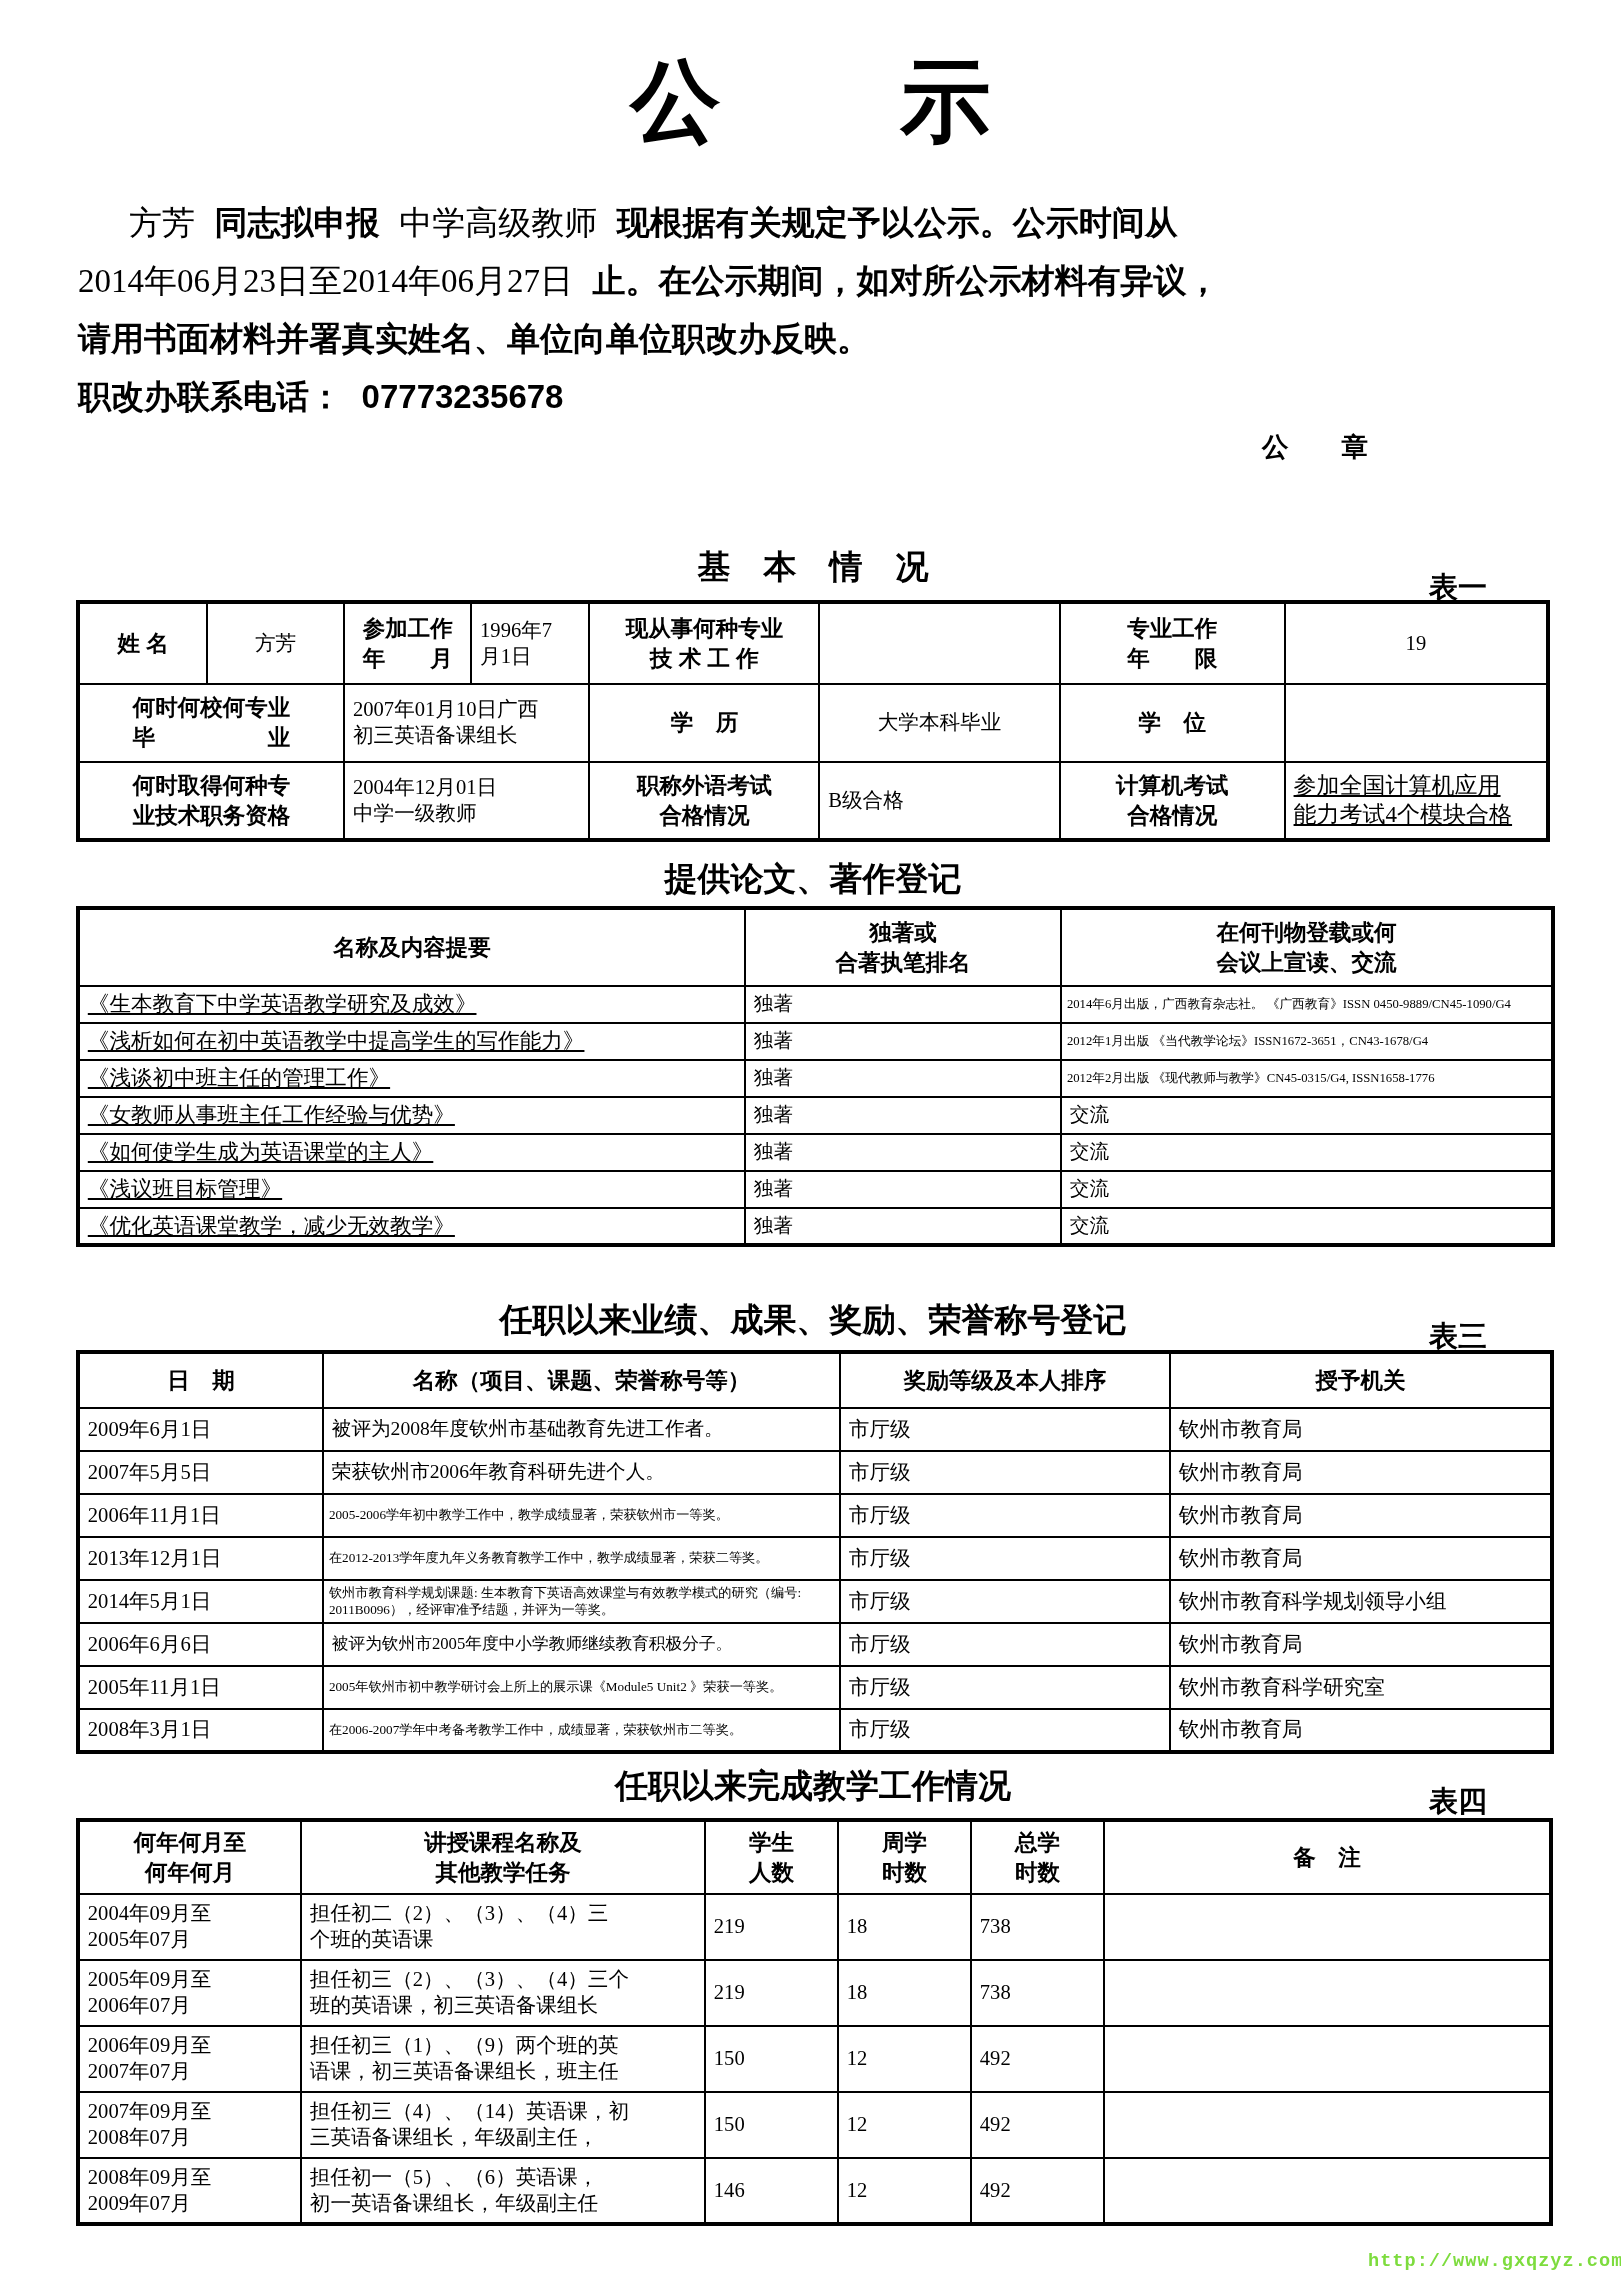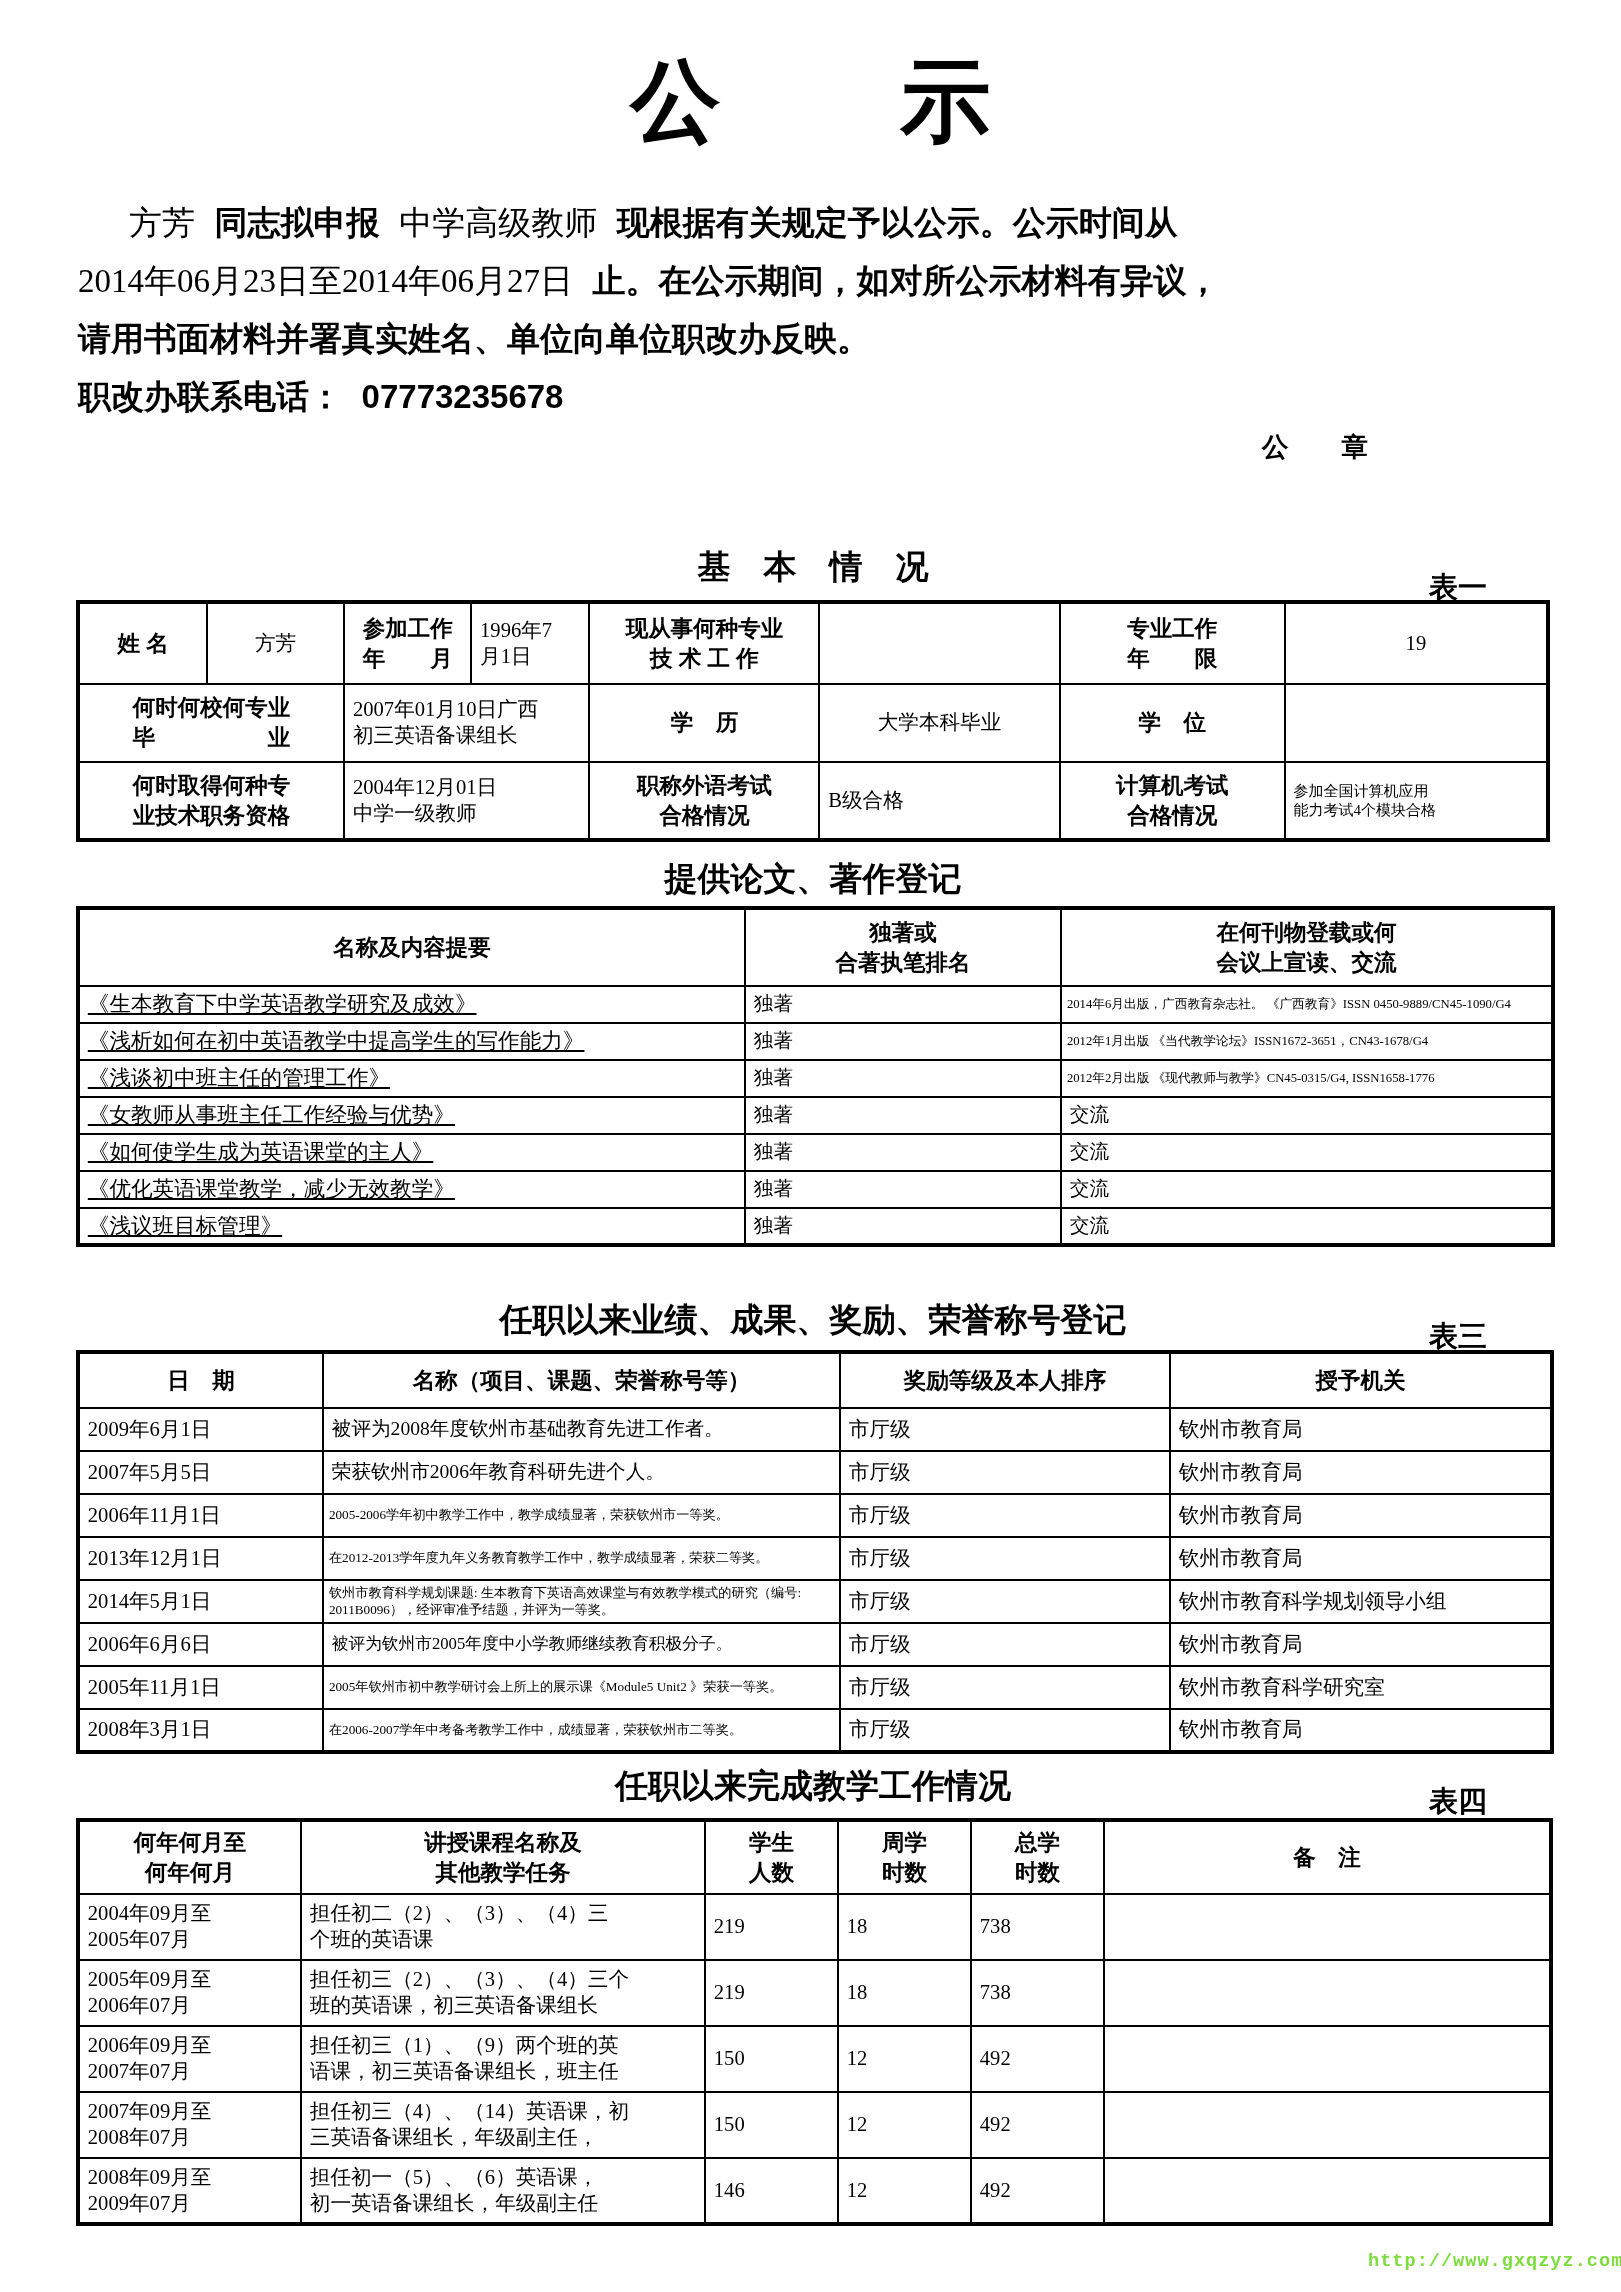--- a/index.html
+++ b/index.html
@@ -58,21 +58,21 @@
     font-size: 22.5px; text-align: center; line-height: 1.32;
   }
   td { font-size: 20.6px; text-align: left; line-height: 1.25; }
   .prewrap { white-space: pre-line; }
   .center { text-align: center; }
 
   #basic-table  { top: 600px; }
   #basic-table .r1 { height: 82px; }
   #basic-table .r2 { height: 78px; }
   #basic-table .r3 { height: 78px; }
-  .computer-cert { font-size: 15px; }
+  .computer-cert { font-size: 23px; text-decoration: underline; }
 
   #papers-table { top: 906px; }
   #papers-table .hrow { height: 78px; }
   #papers-table .brow { height: 37px; }
   .paper-title { font-size: 21.6px; text-decoration: underline; }
   .authorship  { font-size: 19.6px; }
   .venue-small { font-size: 12.7px; line-height: 1.25; padding: 1px 4.9px; }
   .venue-normal{ font-size: 19.6px; }
 
   #ach-table { top: 1350px; }
@@ -208,26 +208,26 @@
       <td class="paper-title">《女教师从事班主任工作经验与优势》</td>
       <td class="authorship">独著</td>
       <td class="venue-normal">交流</td>
     </tr>
     <tr class="brow">
       <td class="paper-title">《如何使学生成为英语课堂的主人》</td>
       <td class="authorship">独著</td>
       <td class="venue-normal">交流</td>
     </tr>
     <tr class="brow">
+      <td class="paper-title">《浅议班目标管理》</td>
+      <td class="authorship">独著</td>
+      <td class="venue-normal">交流</td>
+    </tr>
+    <tr class="brow">
       <td class="paper-title">《优化英语课堂教学，减少无效教学》</td>
-      <td class="authorship">独著</td>
-      <td class="venue-normal">交流</td>
-    </tr>
-    <tr class="brow">
-      <td class="paper-title">《浅议班目标管理》</td>
       <td class="authorship">独著</td>
       <td class="venue-normal">交流</td>
     </tr>
   </tbody>
     </table>
 
   <h2 class="section-title" id="t-ach-title">任职以来业绩、成果、奖励、荣誉称号登记</h2>
   <div class="table-tag" id="tag3">表三</div>
 
   <table id="ach-table">

